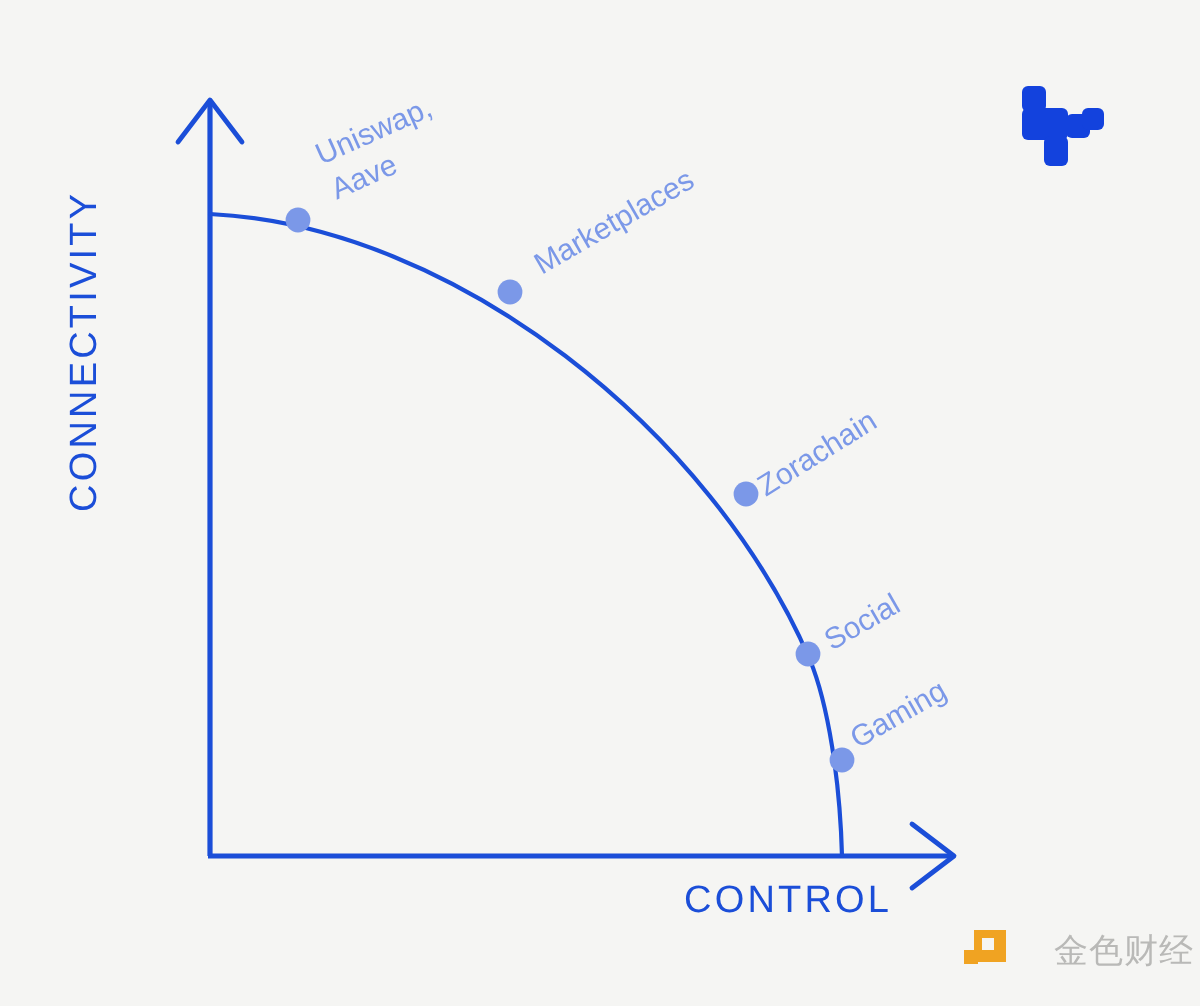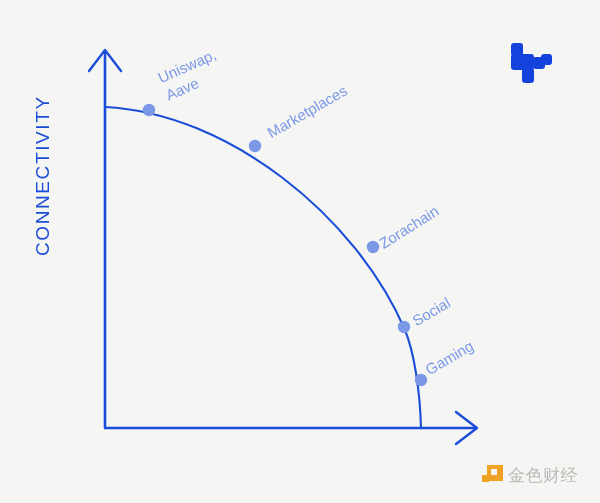--- a/index.html
+++ b/index.html
@@ -70,21 +70,21 @@
     height: 46px;
   }
 
   
   #watermark {
     position: absolute;
     left: 481px;
     top: 464px;
     display: flex;
     align-items: center;
-    gap: 4px;
+    gap: 23px;
   }
   #watermark-mark {
     width: 23px;
     height: 23px;
     position: relative;
   }
   #watermark-text {
     color: #b9b9b7;
     font-family: "Liberation Sans", sans-serif;
     font-size: 17px;
@@ -112,20 +112,21 @@
     <g id="dot-layer">
         <circle cx="149" cy="110" r="6.2" fill="#7b98e8"></circle>
         <circle cx="255" cy="146" r="6.2" fill="#7b98e8"></circle>
         <circle cx="373" cy="247" r="6.2" fill="#7b98e8"></circle>
         <circle cx="404" cy="327" r="6.2" fill="#7b98e8"></circle>
         <circle cx="421" cy="380" r="6.2" fill="#7b98e8"></circle>
       </g>
   </svg>
 
   <div class="axis-title" id="y-axis-title">CONNECTIVITY</div>
+  <div class="axis-title" id="x-axis-title">CONTROL</div>
 
   <div id="label-layer">
       <div class="point-label" style="left: 163px; top: 69px; transform: rotate(-24deg);">Uniswap,
 Aave</div>
       <div class="point-label" style="left: 269px; top: 125px; transform: rotate(-30deg);">Marketplaces</div>
       <div class="point-label" style="left: 381px; top: 236px; transform: rotate(-32deg);">Zorachain</div>
       <div class="point-label" style="left: 414px; top: 313px; transform: rotate(-30deg);">Social</div>
       <div class="point-label" style="left: 427px; top: 362px; transform: rotate(-30deg);">Gaming</div>
     </div>
 

